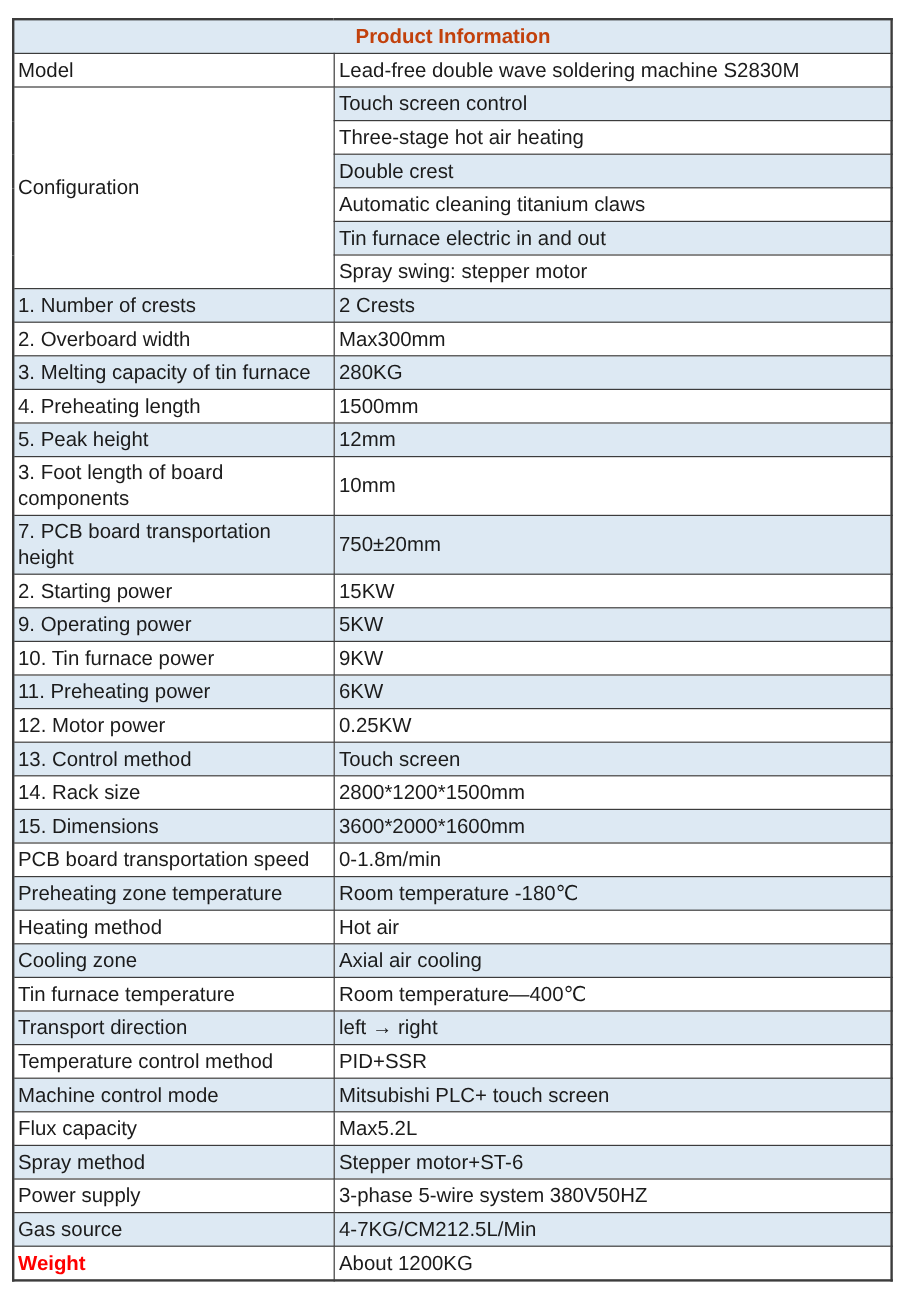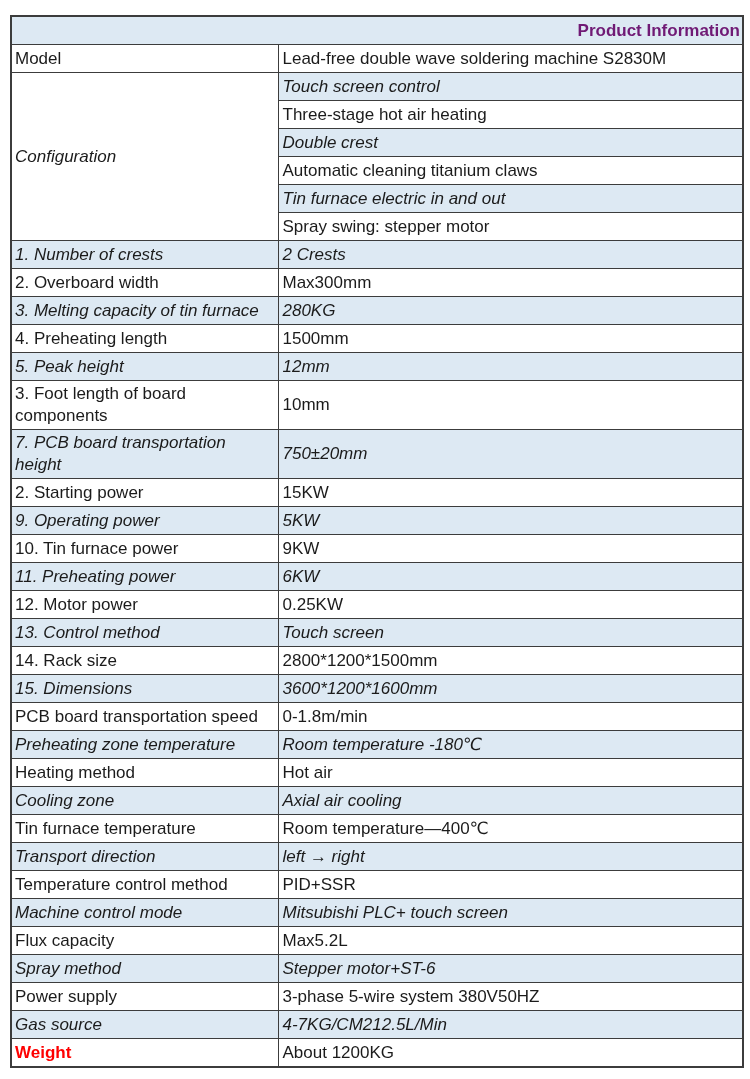--- a/index.html
+++ b/index.html
@@ -28,26 +28,26 @@
     line-height: 22px;
     height: 23px;
     padding: 2px 2px 2px 3px;
     vertical-align: middle;
     text-align: left;
     overflow: hidden;
     word-wrap: break-word;
   }
   th.title-cell {
     font-weight: bold;
-    text-align: right;
+    text-align: center;
     background: #dde9f3;
-    color: #701a75;
+    color: #c2410c;
   }
   td.val { padding-left: 4px; }
-  tr.shaded td { background: #dde9f3; font-style: italic; }
+  tr.shaded td { background: #dde9f3; }
   td.white-cell { background: #ffffff !important; }
   td.label-red {
     color: #fe0000;
     font-weight: bold;
   }
 </style>
 </head>
 <body>
 
 <table class="spec-table">
@@ -133,21 +133,21 @@
       <tr class="shaded">
         <td>13. Control method</td>
         <td class="val">Touch screen</td>
       </tr>
       <tr>
         <td>14. Rack size</td>
         <td class="val">2800*1200*1500mm</td>
       </tr>
       <tr class="shaded">
         <td>15. Dimensions</td>
-        <td class="val">3600*1200*1600mm</td>
+        <td class="val">3600*2000*1600mm</td>
       </tr>
       <tr>
         <td>PCB board transportation speed</td>
         <td class="val">0-1.8m/min</td>
       </tr>
       <tr class="shaded">
         <td>Preheating zone temperature</td>
         <td class="val">Room temperature -180℃</td>
       </tr>
       <tr>

